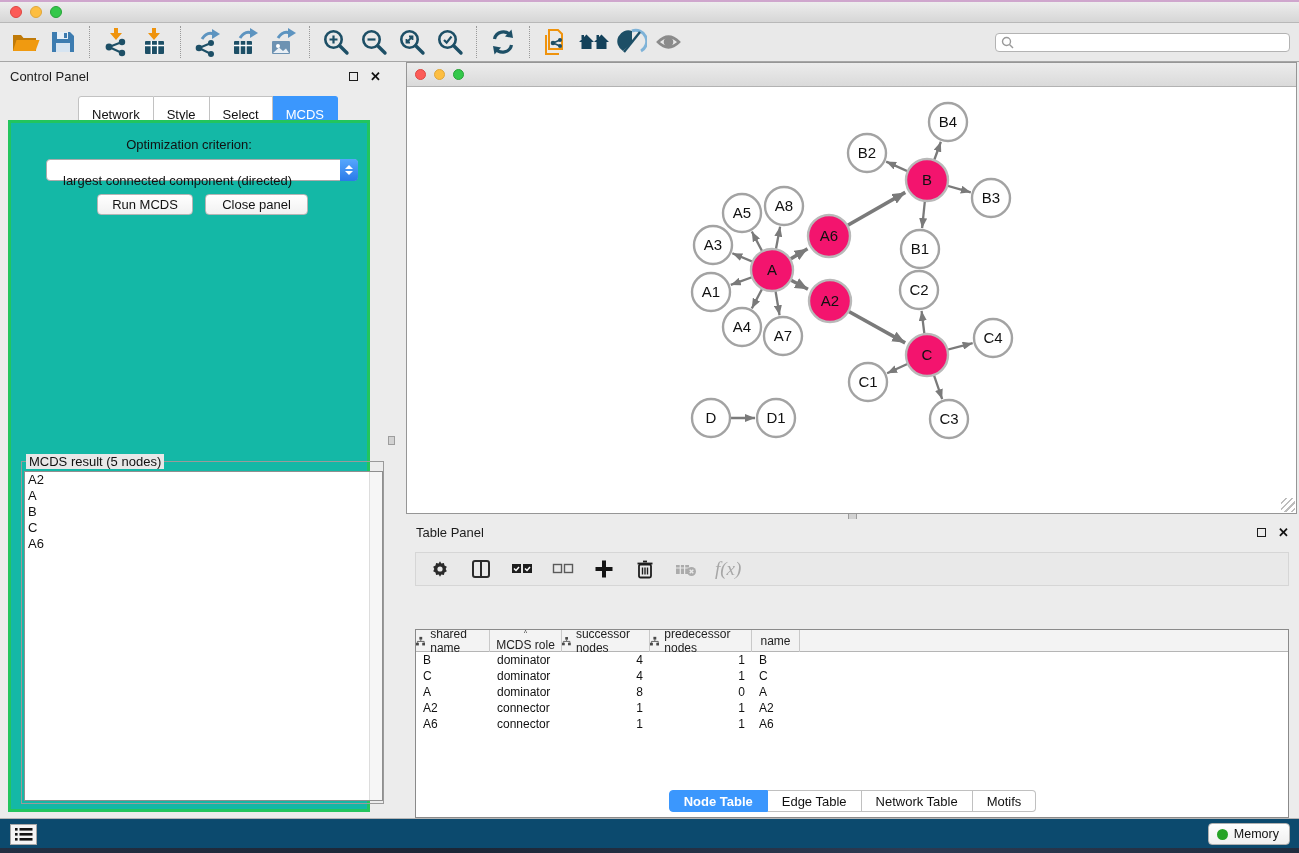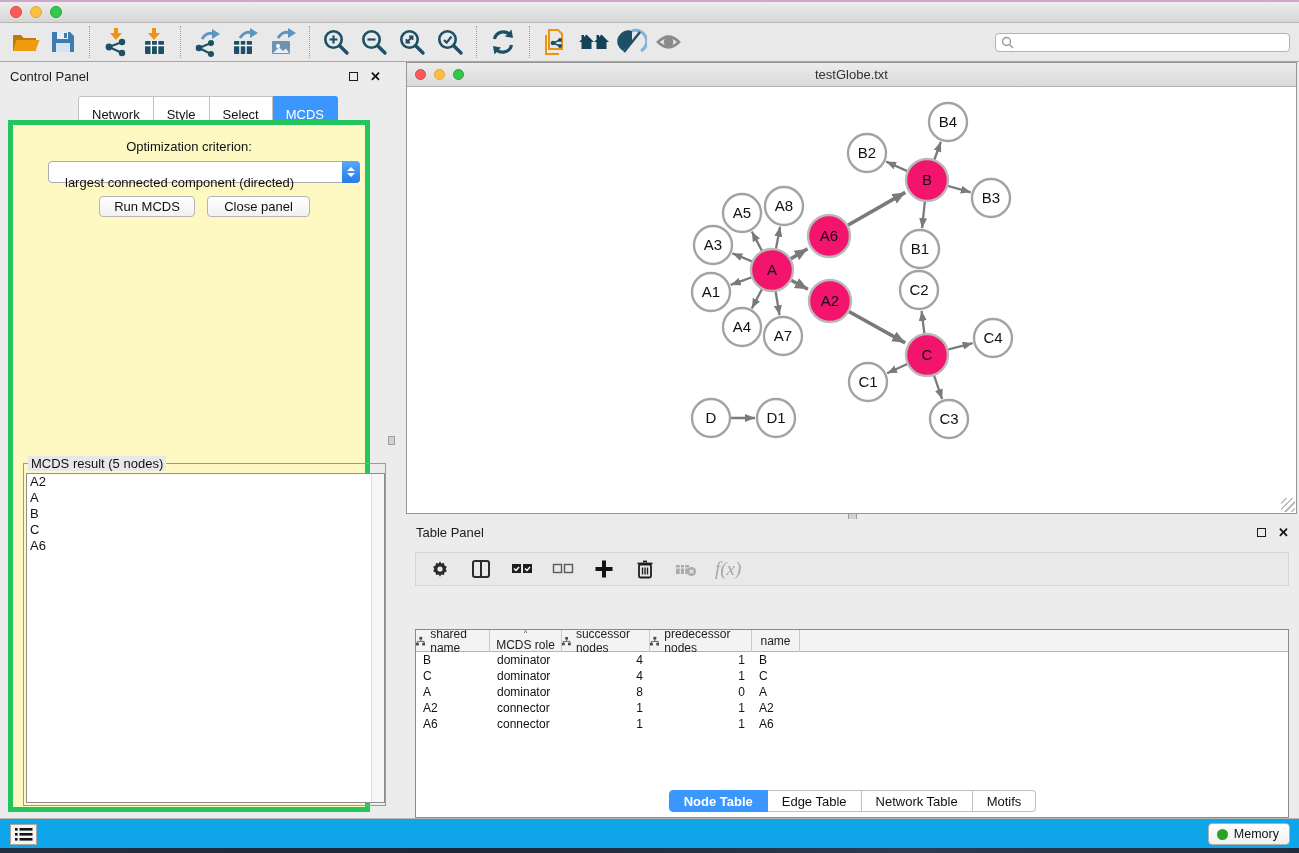--- a/index.html
+++ b/index.html
@@ -33,21 +33,21 @@
   .panel-head .spacer { flex:1; }
   .float-box { width:9px; height:9px; border:1.5px solid #1c1c1c; display:inline-block; margin-right:12px; }
   .close-x { font-size:13px; font-weight:bold; color:#111; line-height:1; }
   .cp-tabs { position:absolute; left:78px; top:33px; display:flex; }
   .cp-tab { height:36px; padding:0 13px; background:#fff; border:1px solid #c2c2c2; border-left:none;
     font-size:13px; display:flex; align-items:center; color:#111; }
   .cp-tab:first-child { border-left:1px solid #c2c2c2; border-radius:3px 0 0 3px; }
   .cp-tab:last-child { border-radius:0 3px 3px 0; }
   .cp-tab.selected { background:#3b97fd; border-color:#3b97fd; color:#fff; }
   .cp-content { position:absolute; left:8px; top:57px; width:362px; height:692px;
-    background:#fef9c3; border:5px solid #22c55e; }
+    background:#14b8a6; border:3px solid #22c55e; }
   .opt-label { position:absolute; left:0; width:100%; top:14px; text-align:center; font-size:13px; color:#111; }
   .criterion-select { position:absolute; left:35px; top:36px; width:312px; height:22px; background:#fff;
     border:1px solid #ababab; border-radius:4px; display:flex; align-items:center; font-size:13px; }
   .criterion-select .sel-text { flex:1; padding-left:16px; color:#111; white-space:nowrap; overflow:hidden;margin-top:21px; }
   .sel-stepper { width:18px; height:22px; margin-right:-1px; border-radius:0 4px 4px 0;
     background:linear-gradient(#56a7fd,#2a7ae8); display:flex; flex-direction:column; align-items:center; justify-content:center; gap:2px; }
   .chev { width:0; height:0; border-left:4px solid transparent; border-right:4px solid transparent; }
   .chev.up { border-bottom:4px solid #fff; }
   .chev.down { border-top:4px solid #fff; }
   .cp-btn { position:absolute; top:71px; height:21px; background:linear-gradient(#ffffff,#f1f1f1);
@@ -92,21 +92,21 @@
   .td { font-size:12px; line-height:16px; padding:0 7px; white-space:nowrap; color:#111; }
   .td.num { text-align:right; }
   .tp-tabs { position:absolute; left:0; width:100%; top:271px; display:flex; justify-content:center; }
   .tp-tab { height:22px; padding:0 14px; background:#fff; border:1px solid #c0c0c0; border-left:none;
     font-size:13px; display:flex; align-items:center; color:#111; }
   .tp-tab:first-child { border-left:1px solid #c0c0c0; border-radius:4px 0 0 4px;font-weight:bold; }
   .tp-tab:last-child { border-radius:0 4px 4px 0; }
   .tp-tab.selected { background:#3b97fd; border-color:#3b97fd; color:#fff; }
 
   
-  .status-bar { position:absolute; left:0; top:818px; width:1299px; height:30px; background:#0ea5e9;
+  .status-bar { position:absolute; left:0; top:818px; width:1299px; height:30px; background:#0c4a6e;
     border-top:1px solid #b5b5b5; }
   .status-left-btn { position:absolute; left:10px; top:5px; width:27px; height:21px; background:#f4f4f4;
     border:1px solid #a8a8a8; display:flex; align-items:center; justify-content:center; }
   .memory-btn { position:absolute; right:9px; top:4px; height:22px; padding:0 10px 0 8px;
     background:linear-gradient(#ffffff,#f0f0f0); border:1px solid #b0b0b0; border-radius:4px;
     display:flex; align-items:center; gap:6px; font-size:12.5px; color:#111; }
   .memory-dot { width:11px; height:11px; border-radius:50%; background:#27a327; }
   .desktop-strip-bottom { position:absolute; left:0; top:848px; width:1299px; height:5px;
     background:linear-gradient(90deg,#232f42,#1b2636 35%,#2c3a52 70%,#202c3e); }
 </style>
@@ -317,21 +317,20 @@
 <div class="grip-v"></div>
 <div class="grip-h"></div>
 
 <div class="net-window">
   <div class="net-titlebar">
     <div class="traffic">
       <span class="light red"></span>
       <span class="light yellow"></span>
       <span class="light green"></span>
     </div>
-    <div class="net-title-text">testGlobe.txt</div>
   </div>
   <div class="net-canvas">
     <svg id="graph-svg" width="889" height="426">
         <defs>
           <marker id="arrow" markerUnits="userSpaceOnUse" markerWidth="10" markerHeight="8" refX="10" refY="4" orient="auto">
             <path d="M0,0 L10,4 L0,8 z" fill="#7a7a7a"></path>
           </marker>
           <marker id="arrowT" markerUnits="userSpaceOnUse" markerWidth="13" markerHeight="11" refX="13" refY="5.5" orient="auto">
             <path d="M0,0 L13,5.5 L0,11 z" fill="#7a7a7a"></path>
           </marker>

